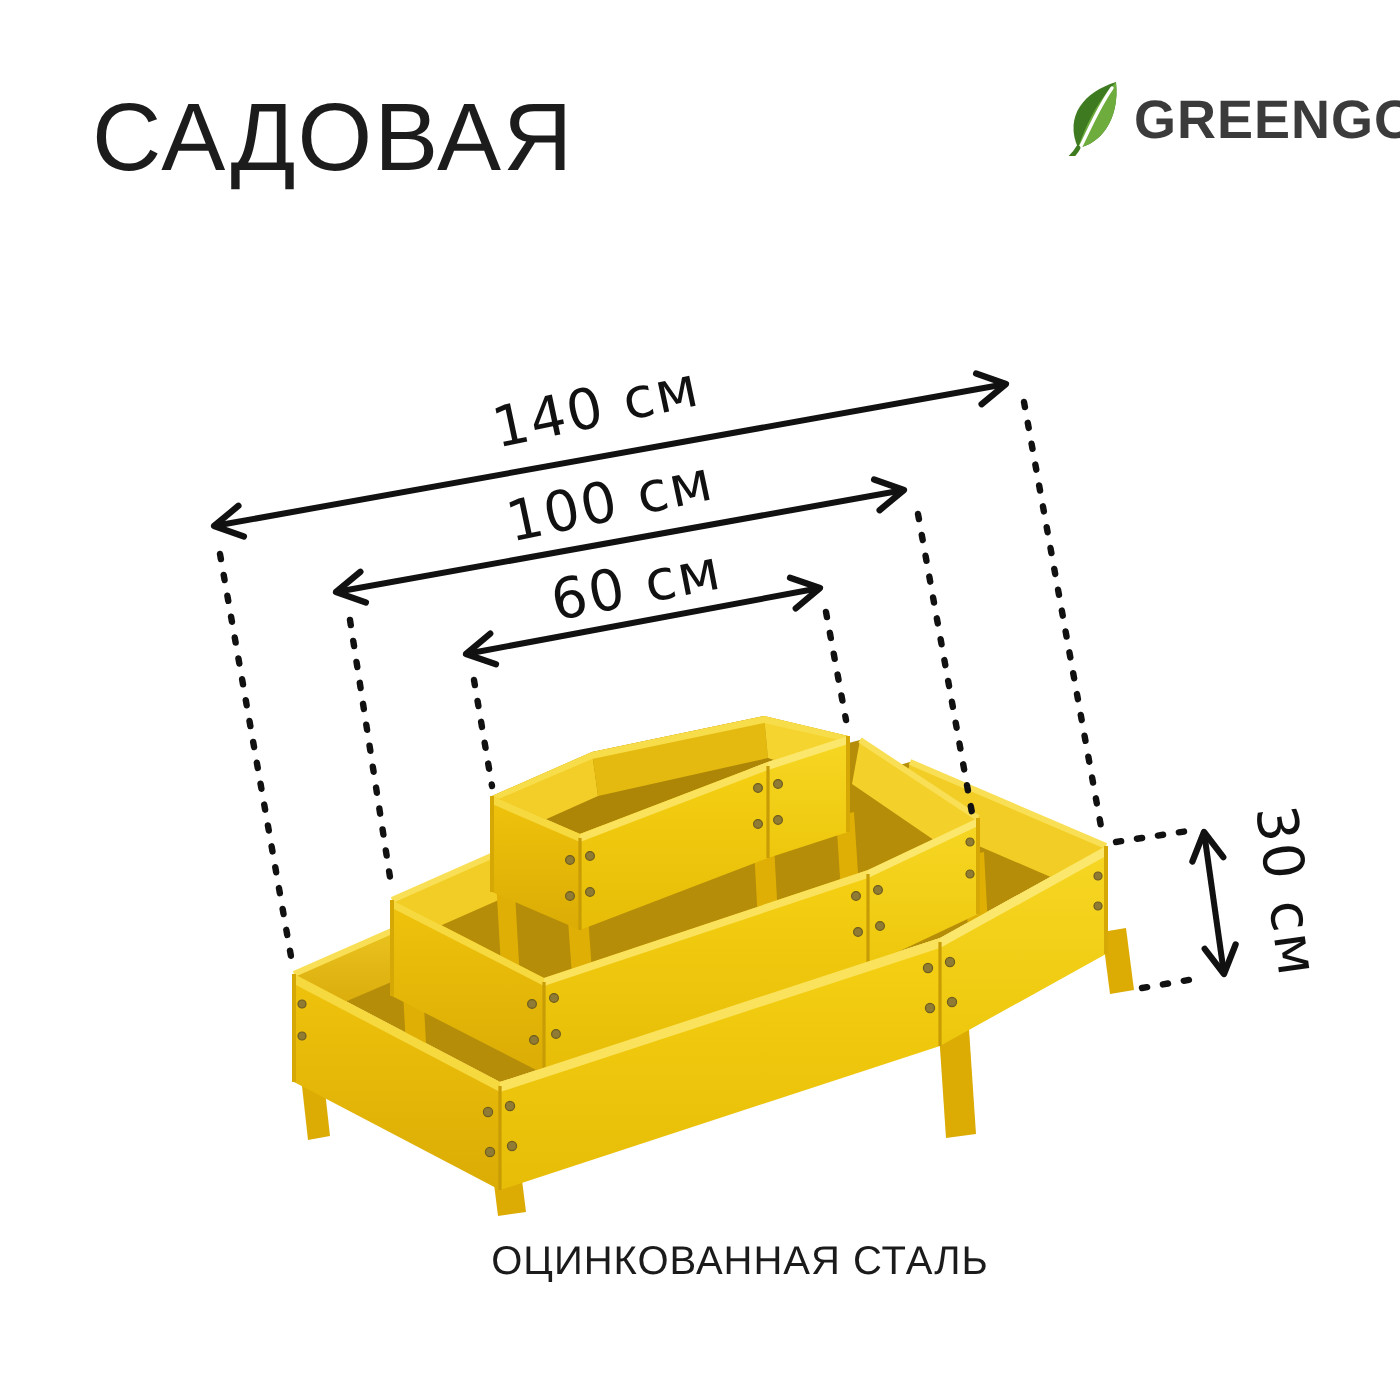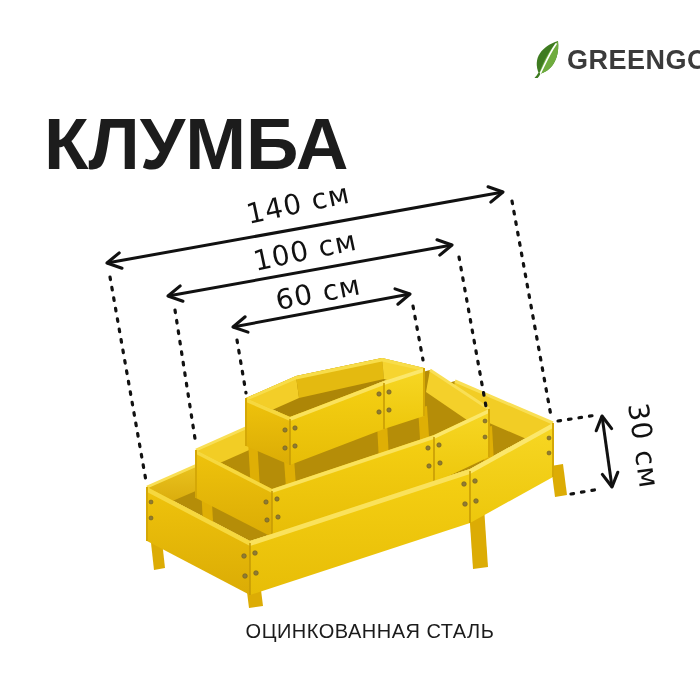--- a/index.html
+++ b/index.html
@@ -34,21 +34,21 @@
   .dot-line{stroke:#111;stroke-width:3.2;fill:none;stroke-dasharray:2.6 8;stroke-linecap:round;}
   .seam{stroke:#c79c06;stroke-width:1.6;}
   .corner-edge{stroke:#d5a806;stroke-width:2;}
   .bolt{fill:#8f7b33;stroke:#6e5d20;stroke-width:0.6;}
 </style>
 </head>
 <body>
 
 <div id="canvas">
 
-  <div class="title-line2">КЛУМБА</div>
+  <div class="title-line1">САДОВАЯ</div>
 
   <div class="brand">
     <svg class="leaf" viewBox="0 0 40 40">
       <path d="M26 3 C 10 8, 0 20, 7 36 C 18 34, 28 22, 26 3 Z" fill="#3E7B20"></path>
       <path d="M26 3 C 19 10, 12 21, 7 36 C 18 34, 28 22, 26 3 Z" fill="#6FAC3E"></path>
       <path d="M8 36 C 13 26, 17 16, 24 6" fill="none" stroke="#ffffff" stroke-width="1.7" stroke-linecap="round"></path>
       <path d="M7 36 C 6 38, 5 39, 3.5 40.5" fill="none" stroke="#3E7B20" stroke-width="2.4" stroke-linecap="round"></path>
     </svg>
     <span class="brand-name">GREENGO</span>
   </div>

